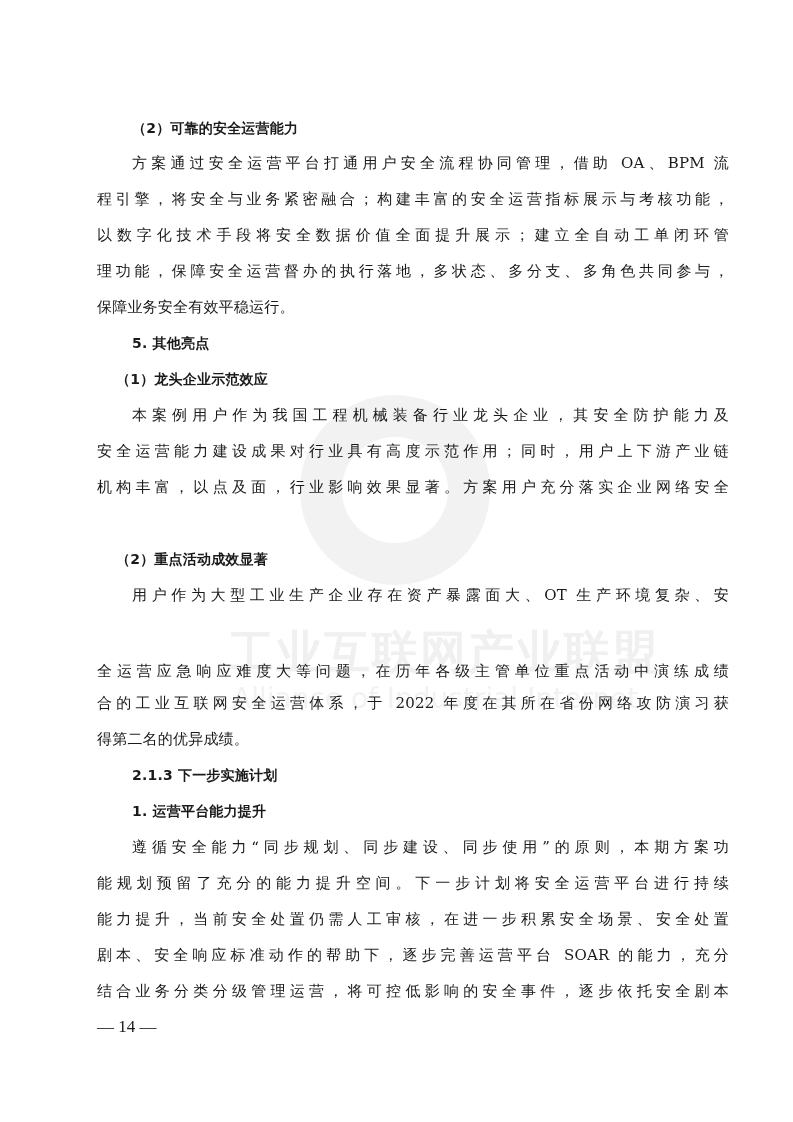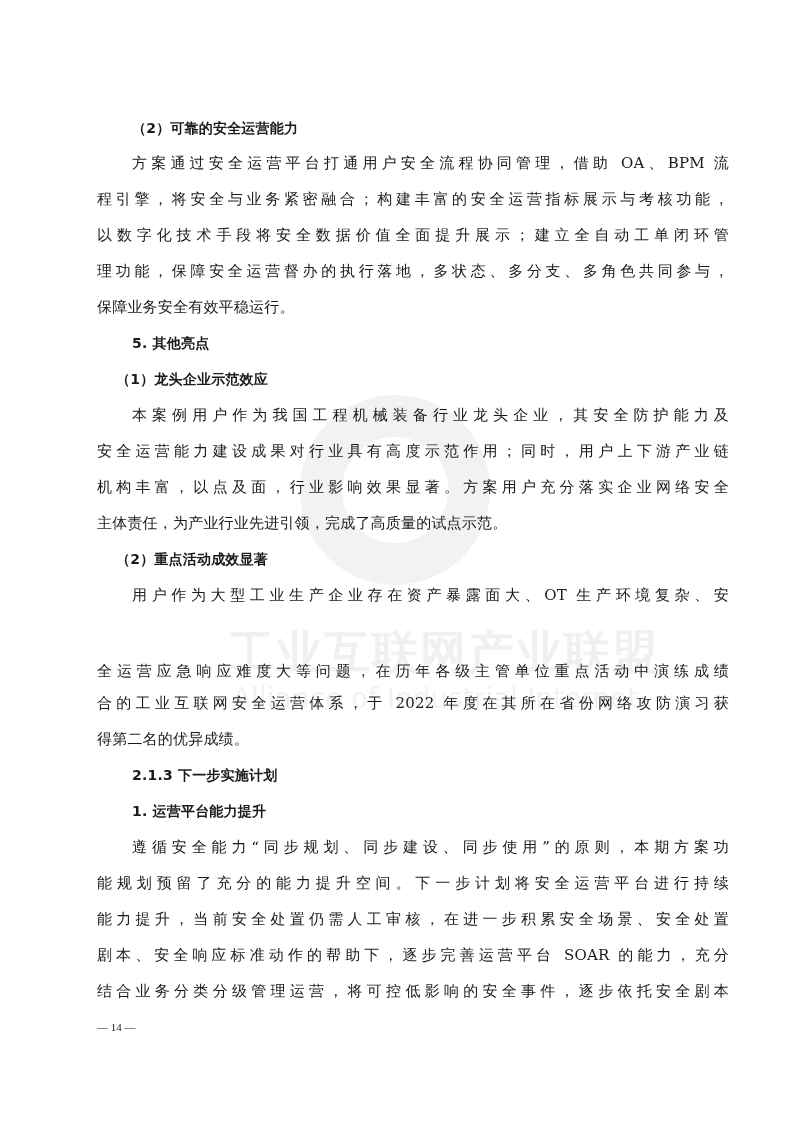--- a/index.html
+++ b/index.html
@@ -26,21 +26,21 @@
   .line {
     position: absolute; left: 97px; width: 632px; font-size: 15px; line-height: 24px;
     white-space: nowrap; text-align: justify; text-align-last: justify; letter-spacing: 0.2px;
   }
   .line.last { text-align-last: left; }
   .line.indent { left: 132px; width: 597px; }
   .h { font-family: "DejaVu Sans", sans-serif; font-weight: bold; text-align-last: left; font-size: 14px; }
   .h.l1 { left: 132px; }
   .h.l2 { left: 116px; }
   .pagenum {
-    position: absolute; left: 97px; top: 1016px; font-size: 11px; line-height: 22px;
+    position: absolute; left: 97px; top: 1016px; font-size: 17px; line-height: 22px;
     font-family: "Liberation Serif", serif;
   }
 </style>
 </head>
 <body>
 
 <div class="page">
 
   <div class="watermark">
     <div class="wm-circle"></div>
@@ -55,21 +55,20 @@
   <div class="line" style="top:223px;">以数字化技术手段将安全数据价值全面提升展示；建立全自动工单闭环管</div>
   <div class="line" style="top:259px;">理功能，保障安全运营督办的执行落地，多状态、多分支、多角色共同参与，</div>
   <div class="line last" style="top:295px;">保障业务安全有效平稳运行。</div>
 
   <div class="line h l1" style="top:331px;">5. 其他亮点</div>
   <div class="line h l2" style="top:367px;">（1）龙头企业示范效应</div>
 
   <div class="line indent" style="top:403px;">本案例用户作为我国工程机械装备行业龙头企业，其安全防护能力及</div>
   <div class="line" style="top:439px;">安全运营能力建设成果对行业具有高度示范作用；同时，用户上下游产业链</div>
   <div class="line" style="top:475px;">机构丰富，以点及面，行业影响效果显著。方案用户充分落实企业网络安全</div>
-  <div class="line last" style="top:511px;">主体责任，为产业行业先进引领，完成了高质量的试点示范。</div>
 
   <div class="line h l2" style="top:547px;">（2）重点活动成效显著</div>
 
   <div class="line indent" style="top:583px;">用户作为大型工业生产企业存在资产暴露面大、OT 生产环境复杂、安</div>
   <div class="line" style="top:619px;margin-top:40px;">全运营应急响应难度大等问题，在历年各级主管单位重点活动中演练成绩</div>
   <div class="line" style="top:691px;">合的工业互联网安全运营体系，于 2022 年度在其所在省份网络攻防演习获</div>
   <div class="line last" style="top:727px;">得第二名的优异成绩。</div>
 
   <div class="line h l1" style="top:763px;">2.1.3  下一步实施计划</div>
   <div class="line h l1" style="top:799px;">1.  运营平台能力提升</div>

